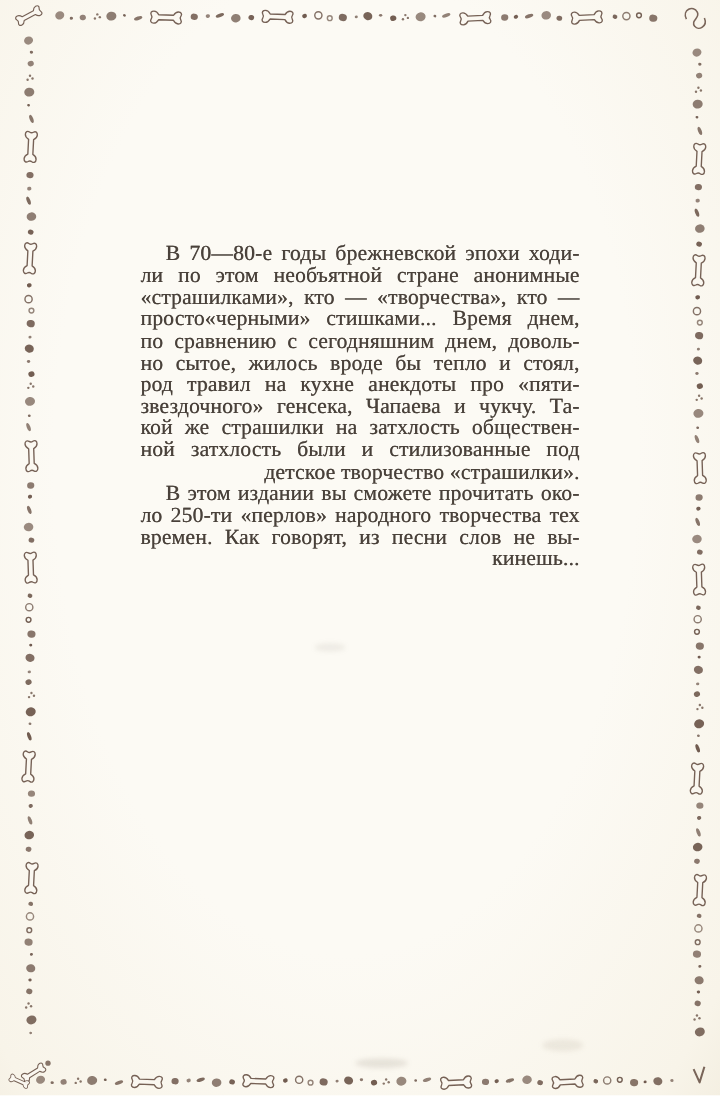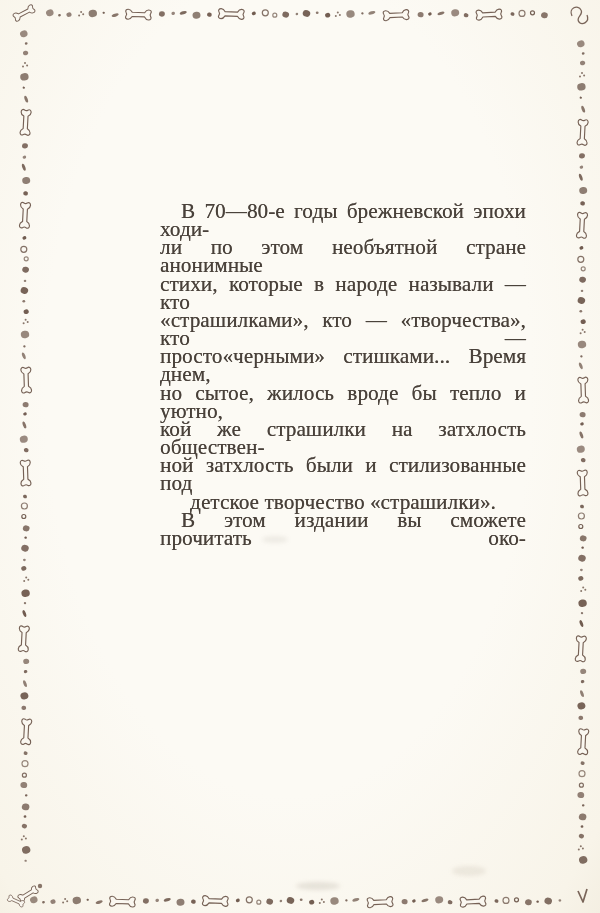--- a/index.html
+++ b/index.html
@@ -17,27 +17,26 @@
     left: 0; top: 0;
     width: 600px; height: 913px;
     pointer-events: none;
   }
   .text-block {
     position: absolute;
     left: 117px;
     top: 202px;
     width: 366px;
     color: #49413a;
-    font-size: 21px;
+    font-size: 18px;
     line-height: 18.15px;
     letter-spacing: 0.15px;
     text-shadow: 0.25px 0 0.3px rgba(73, 65, 58, 0.85);
-    margin-left: 43px;
-  }
-  .line { text-align: center; }
+  }
+  .line { text-align: right; }
   .line.justify {
     text-align: justify;
     text-align-last: justify;
   }
   .line.indent { text-indent: 21px; }
   .smudge {
     position: absolute;
     border-radius: 50%;
     filter: blur(2px);
     background: rgba(125, 112, 95, 0.16);
@@ -281,26 +280,31 @@
       <path d="M 572 16 C 568 8 578 4 581 10 C 584 15 575 17 579 22 C 582 26 590 22 587 15" fill="none" stroke="#6b5549" stroke-width="1.3" opacity="0.9"></path>
       <path d="M 8.8 3.4 L 21.2 3.4 C 22.2 1.6 23.6 0.5 25.2 0.5 C 27.4 0.5 28.5 2.1 27.3 3.9 C 26.6 4.9 26.6 6.1 27.3 7.1 C 28.5 8.9 27.4 10.5 25.2 10.5 C 23.6 10.5 22.2 9.4 21.2 7.6 L 8.8 7.6 C 7.8 9.4 6.4 10.5 4.8 10.5 C 2.6 10.5 1.5 8.9 2.7 7.1 C 3.4 6.1 3.4 4.9 2.7 3.9 C 1.5 2.1 2.6 0.5 4.8 0.5 C 6.4 0.5 7.8 1.6 8.8 3.4 Z" fill="#fbf8f1" stroke="#6b5549" stroke-width="1.15" stroke-linejoin="round" opacity="0.92" transform="translate(28,894) rotate(-32) scale(0.8) translate(-15,-5.5)"></path>
       <path d="M 8.8 3.4 L 21.2 3.4 C 22.2 1.6 23.6 0.5 25.2 0.5 C 27.4 0.5 28.5 2.1 27.3 3.9 C 26.6 4.9 26.6 6.1 27.3 7.1 C 28.5 8.9 27.4 10.5 25.2 10.5 C 23.6 10.5 22.2 9.4 21.2 7.6 L 8.8 7.6 C 7.8 9.4 6.4 10.5 4.8 10.5 C 2.6 10.5 1.5 8.9 2.7 7.1 C 3.4 6.1 3.4 4.9 2.7 3.9 C 1.5 2.1 2.6 0.5 4.8 0.5 C 6.4 0.5 7.8 1.6 8.8 3.4 Z" fill="#fbf8f1" stroke="#6b5549" stroke-width="1.15" stroke-linejoin="round" opacity="0.92" transform="translate(16,901) rotate(24) scale(0.66) translate(-15,-5.5)"></path>
       <circle cx="40" cy="886" r="2.2" fill="#6b5549" opacity="0.8"></circle>
       <path d="M 578 891 L 583 902 L 587 889" fill="none" stroke="#6b5549" stroke-width="1.7" stroke-linejoin="round" opacity="0.9"></path>
     </svg>
 
   <div class="text-block" id="foreword">
       <div class="line indent justify">В 70—80-е годы брежневской эпохи ходи-</div>
       <div class="line justify">ли по этом необъятной стране анонимные</div>
-      <div class="line justify">стихи, которые в народе называли — кто</div>
       <div class="line justify">«страшилками», кто — «творчества», кто —</div>
       <div class="line justify">просто«черными» стишками... Время днем,</div>
-      <div class="line justify">но сытое, жилось вроде бы тепло и уютно,</div>
+      <div class="line justify">по сравнению с сегодняшним днем, доволь-</div>
+      <div class="line justify">но сытое, жилось вроде бы тепло и стоял,</div>
+      <div class="line justify">род травил на кухне анекдоты про «пяти-</div>
+      <div class="line justify">звездочного» генсека, Чапаева и чукчу. Та-</div>
       <div class="line justify">кой же страшилки на затхлость обществен-</div>
       <div class="line justify">ной затхлость были и стилизованные под</div>
       <div class="line">детское творчество «страшилки».</div>
       <div class="line indent justify">В этом издании вы сможете прочитать око-</div>
+      <div class="line justify">ло 250-ти «перлов» народного творчества тех</div>
+      <div class="line justify">времен. Как говорят, из песни слов не вы-</div>
+      <div class="line">кинешь...</div>
     </div>
 
   <div class="smudge s1"></div>
   <div class="smudge s2"></div>
   <div class="smudge s3"></div>
 </div>
 
 </body></html>

